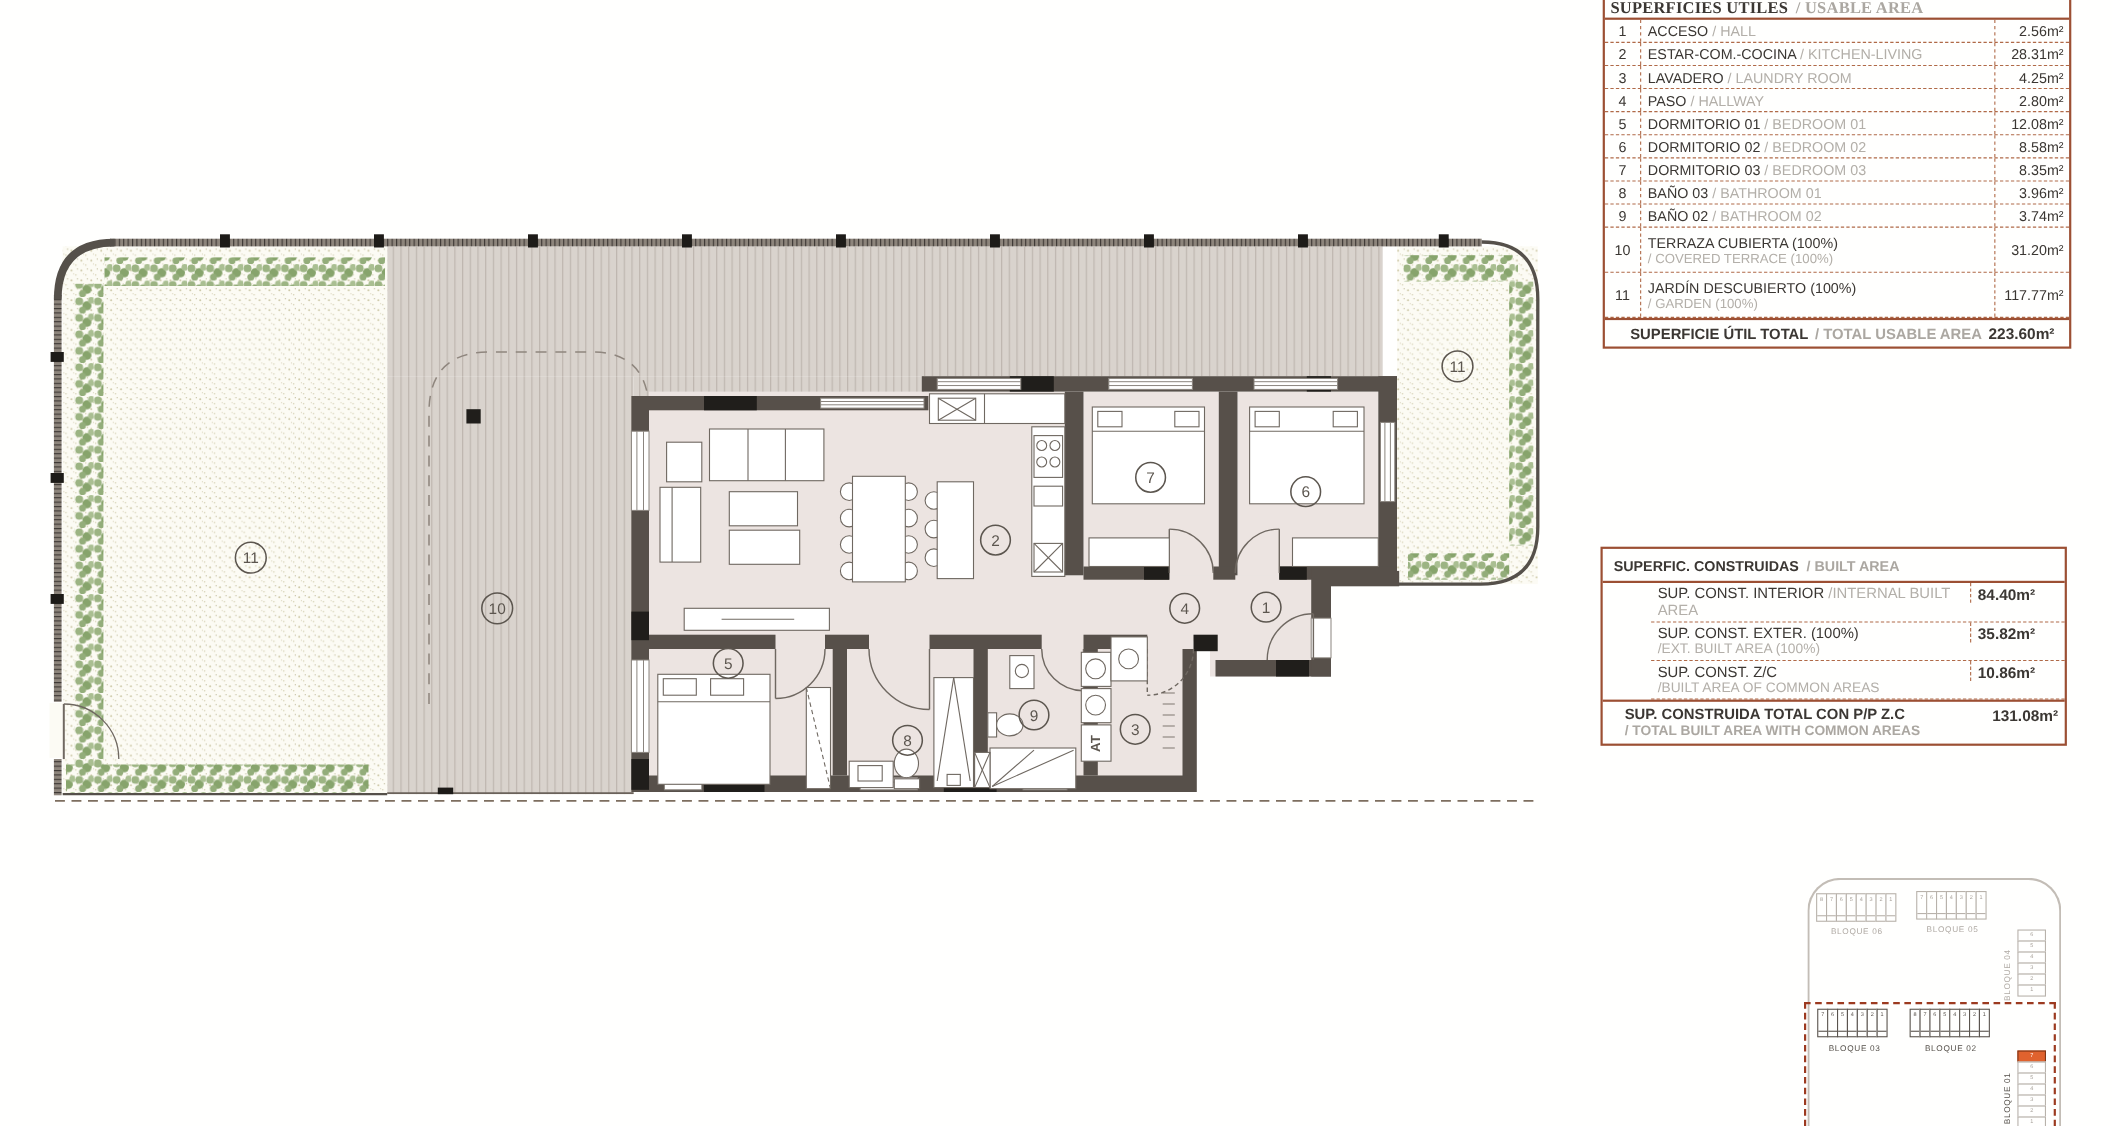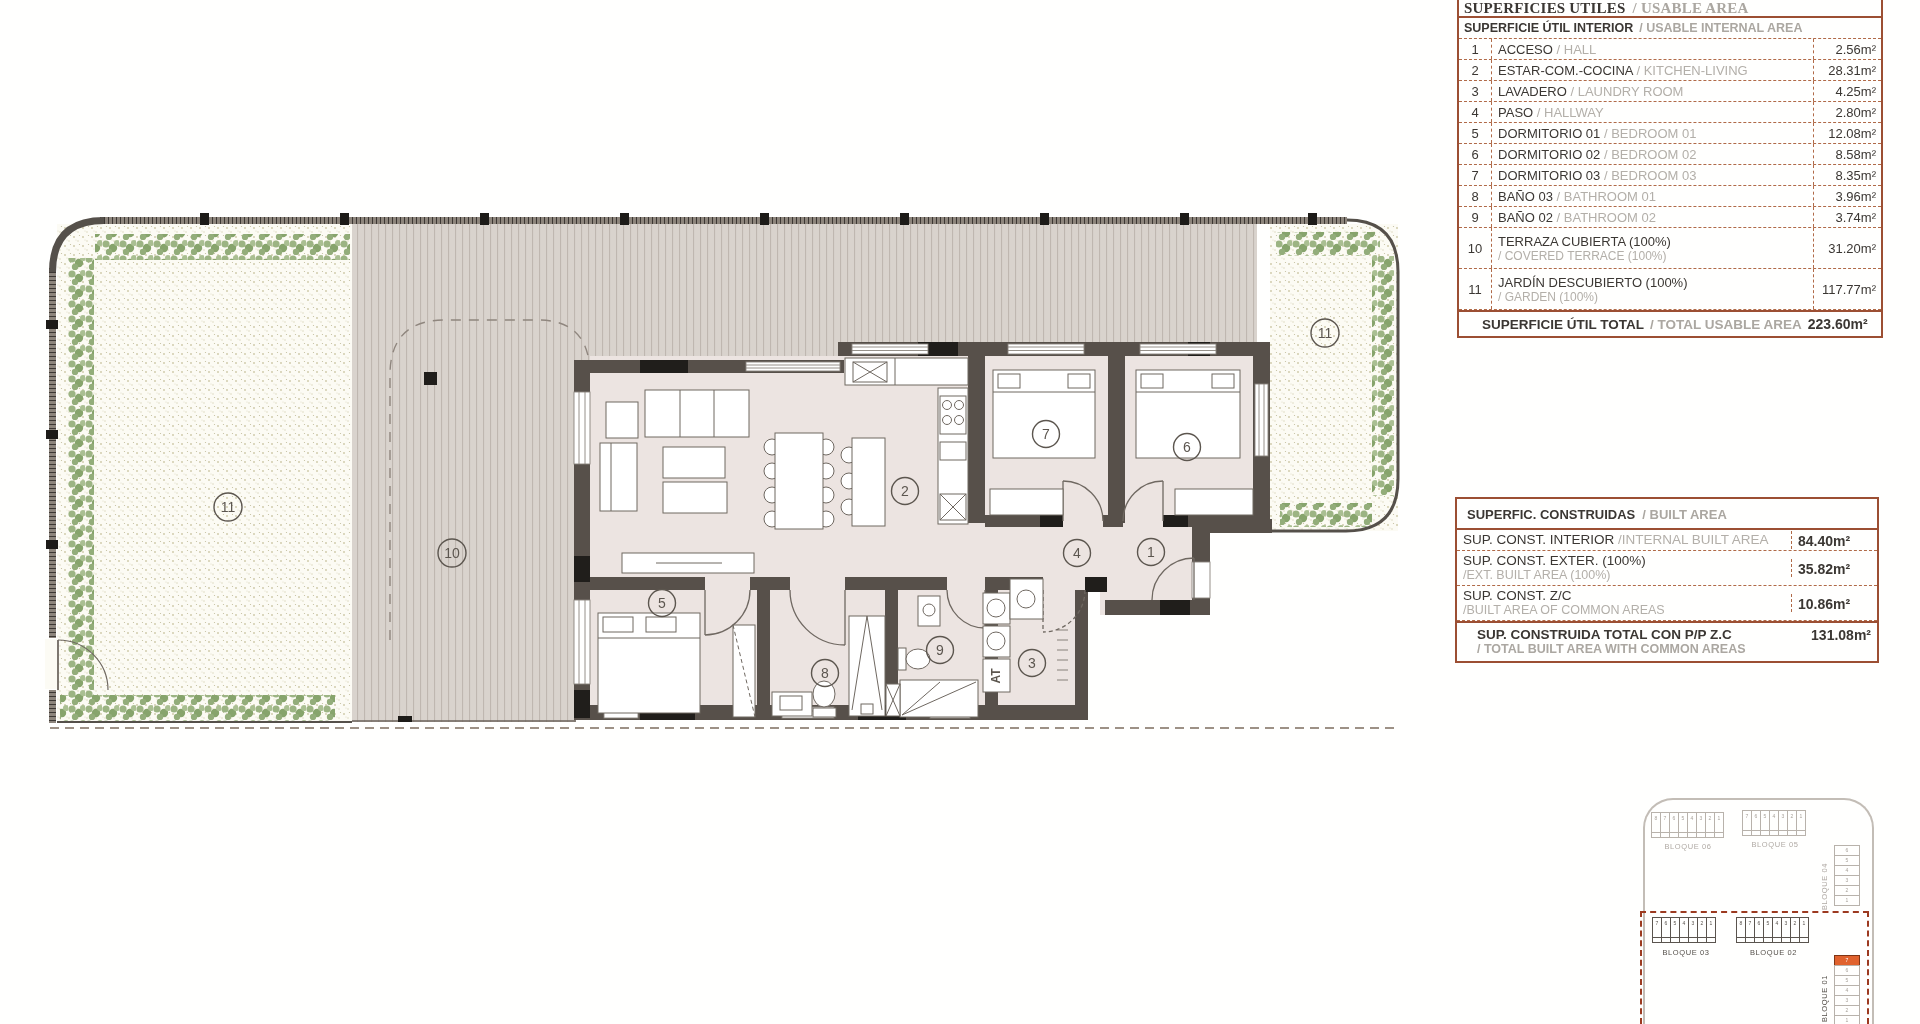--- a/index.html
+++ b/index.html
@@ -31,21 +31,21 @@
   .c-name .line1 { white-space:nowrap; }
   .c-name .en { color:#B3AFA9; }
   .c-val { width:68px; border-left:1px dashed #B06A48; display:flex; align-items:center;
            justify-content:flex-end; padding-right:5px; white-space:nowrap; }
   .t1-row:nth-child(10), .t1-row:nth-child(11) { min-height:41px; }
   .t1-row:nth-child(10) .en, .t1-row:nth-child(11) .en { display:block; font-size:12px; }
   .t1-total { display:flex; align-items:center; gap:6px; border-top:2px solid #9C4F33;
               font-weight:bold; font-size:13.5px; padding:4px 23px; white-space:nowrap; }
   .t1-total .tv { margin-left:auto; font-size:14px; }
 
-  .t2-row { display:flex; align-items:center; border-bottom:1px dashed #B06A48; font-size:13.5px; }
+  .t2-row { display:flex; align-items:flex-start; border-bottom:1px dashed #B06A48; font-size:13.5px;margin-left:44px; }
   .t2-left { flex:1; padding:2px 6px 3px 6px; }
   .t2-left .en { color:#B3AFA9; }
   .t2-row:nth-child(2) .en, .t2-row:nth-child(3) .en { display:block; font-size:12.5px; }
   .t2-val { width:86px; border-left:1px dashed #B06A48; font-weight:bold; font-size:14px;
             padding:2px 4px 0 6px; white-space:nowrap; }
   .t2-total { border-top:2px solid #9C4F33; display:flex; gap:6px; padding:4px 6px 5px 20px;
               font-weight:bold; font-size:13.5px; }
   .t2-total .lines { flex:1; }
   .t2-total .en { display:block; color:#ABA7A1; font-size:12.5px; }
   .t2-total .tv { font-size:14px; white-space:nowrap; }
@@ -407,24 +407,20 @@
       <text x="1000" y="676" transform="rotate(-90 1000 676)" font-size="12" font-weight="bold">AT</text>
     </g>
   </g>
 </svg>
 
 <div class="tbl t1">
   <div class="tbl-title">
     <span>SUPERFICIES UTILES</span>
     <span class="muted">/ USABLE AREA</span>
   </div>
-  <div class="t1-sub">
-    <span>SUPERFICIE ÚTIL INTERIOR</span>
-    <span class="muted">/ USABLE INTERNAL AREA</span>
-  </div>
   <div class="t1-rows">
 
   <div class="t1-row">
       <div class="c-num">1</div>
       <div class="c-name">
         <span class="line1"><span class="es">ACCESO</span> <span class="en">/ HALL</span></span>
       </div>
       <div class="c-val">2.56m²</div>
     </div>
         <div class="t1-row">

